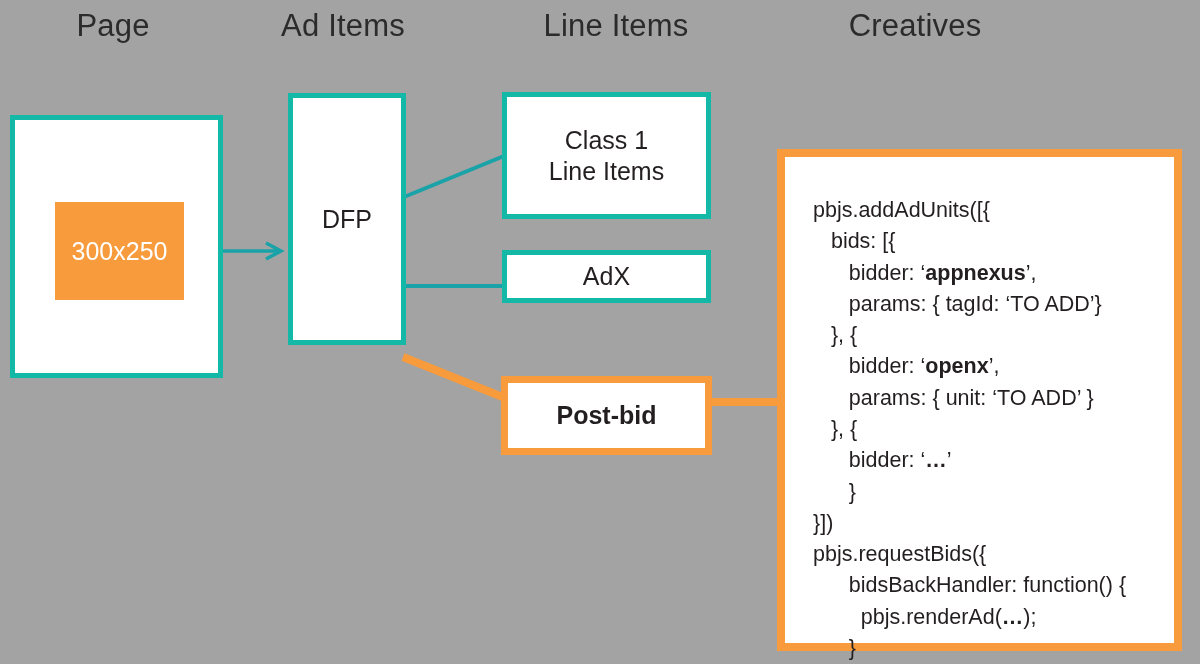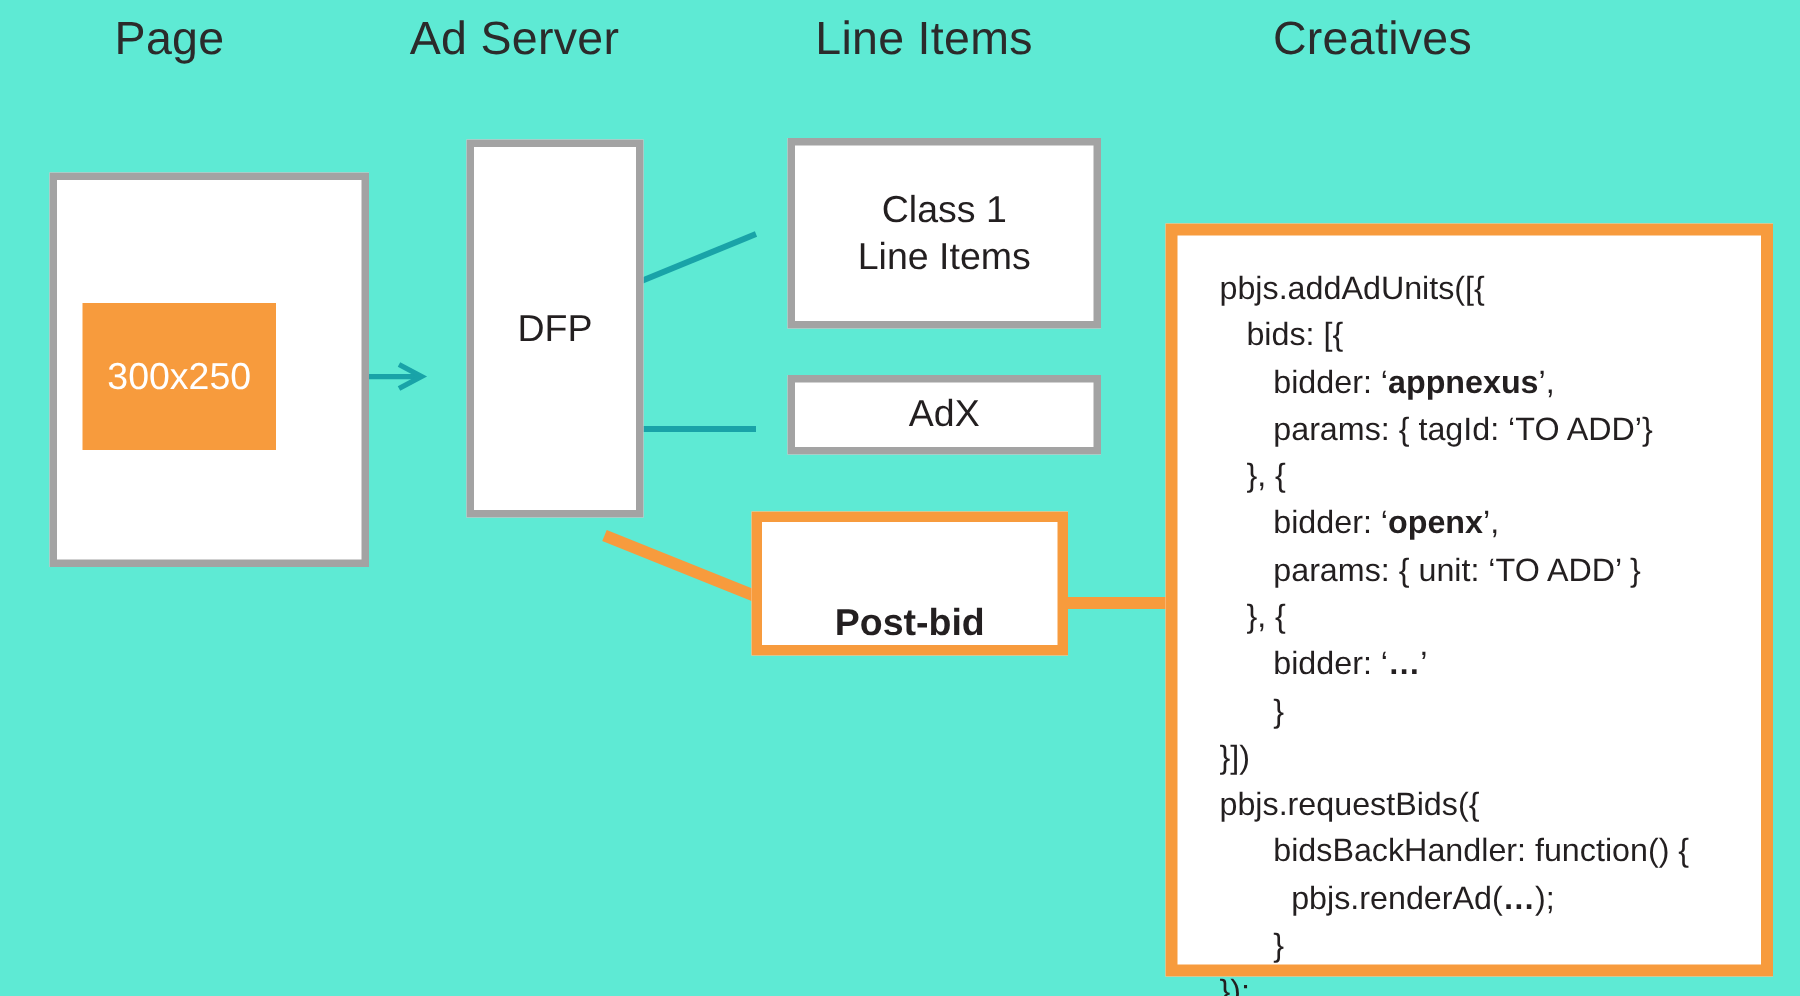--- a/index.html
+++ b/index.html
@@ -8,21 +8,21 @@
     background: #ffffff;
   }
   body {
     font-family: "Liberation Sans", sans-serif;
     color: #231f20;
   }
   #canvas {
     position: relative;
     width: 1200px;
     height: 664px;
-    background: #5eead4;
+    background: #a3a3a3;
     overflow: hidden;
   }
   #edges {
     position: absolute;
     left: 0;
     top: 0;
     width: 1200px;
     height: 664px;
     pointer-events: none;
   }
@@ -39,22 +39,21 @@
   .node {
     position: absolute;
     box-sizing: border-box;
     background: #ffffff;
     display: flex;
     align-items: center;
     justify-content: center;
     text-align: center;
   }
   .node.teal {
-    border: 5px solid #a3a3a3;
-    margin-left: 23px;
+    border: 5px solid #14b8a6;
   }
   .node.orange-box {
     border: 7px solid #f79b3d;
   }
   .node-label {
     font-size: 25px;
     color: #231f20;
     line-height: 1.22;
   }
   .node-label.bold {
@@ -96,35 +95,34 @@
     height: 127px;
   }
   #adx-box {
     left: 502px;
     top: 250px;
     width: 209px;
     height: 53px;
   }
   #postbid-box {
     left: 501px;
-    top: 341px;
+    top: 376px;
     width: 211px;
-    height: 96px;
-    align-items: flex-end;
+    height: 79px;
   }
   #creatives-box {
     position: absolute;
     left: 777px;
     top: 149px;
     width: 405px;
     height: 502px;
     box-sizing: border-box;
     border: 8px solid #f79b3d;
     background: #ffffff;
-    padding: 20px 18px 10px 28px;
+    padding: 38px 18px 10px 28px;
   }
   #code-block {
     font-family: "Liberation Sans", sans-serif;
     font-size: 21.5px;
     line-height: 1.455;
     color: #231f20;
     white-space: pre;
   }
   .code-line {
     white-space: pre;
@@ -132,21 +130,21 @@
   .code-line b {
     font-weight: bold;
   }
 </style>
 </head>
 <body>
 
 <div id="canvas">
 
   <div class="col-header" style="left:43px; top:10px; width:140px;">Page</div>
-  <div class="col-header" style="left:253px; top:10px; width:180px;">Ad Server</div>
+  <div class="col-header" style="left:253px; top:10px; width:180px;">Ad Items</div>
   <div class="col-header" style="left:516px; top:10px; width:200px;">Line Items</div>
   <div class="col-header" style="left:815px; top:10px; width:200px;">Creatives</div>
 
   <svg id="edges" viewBox="0 0 1200 664" width="1200" height="664" xmlns="http://www.w3.org/2000/svg">
 
     <g>
       <line x1="198" y1="251" x2="278" y2="251" stroke="#19a3a8" stroke-width="3.5"></line>
       <polyline points="266,243 281,251 266,259" fill="none" stroke="#19a3a8" stroke-width="3.5"></polyline>
     </g>
 

